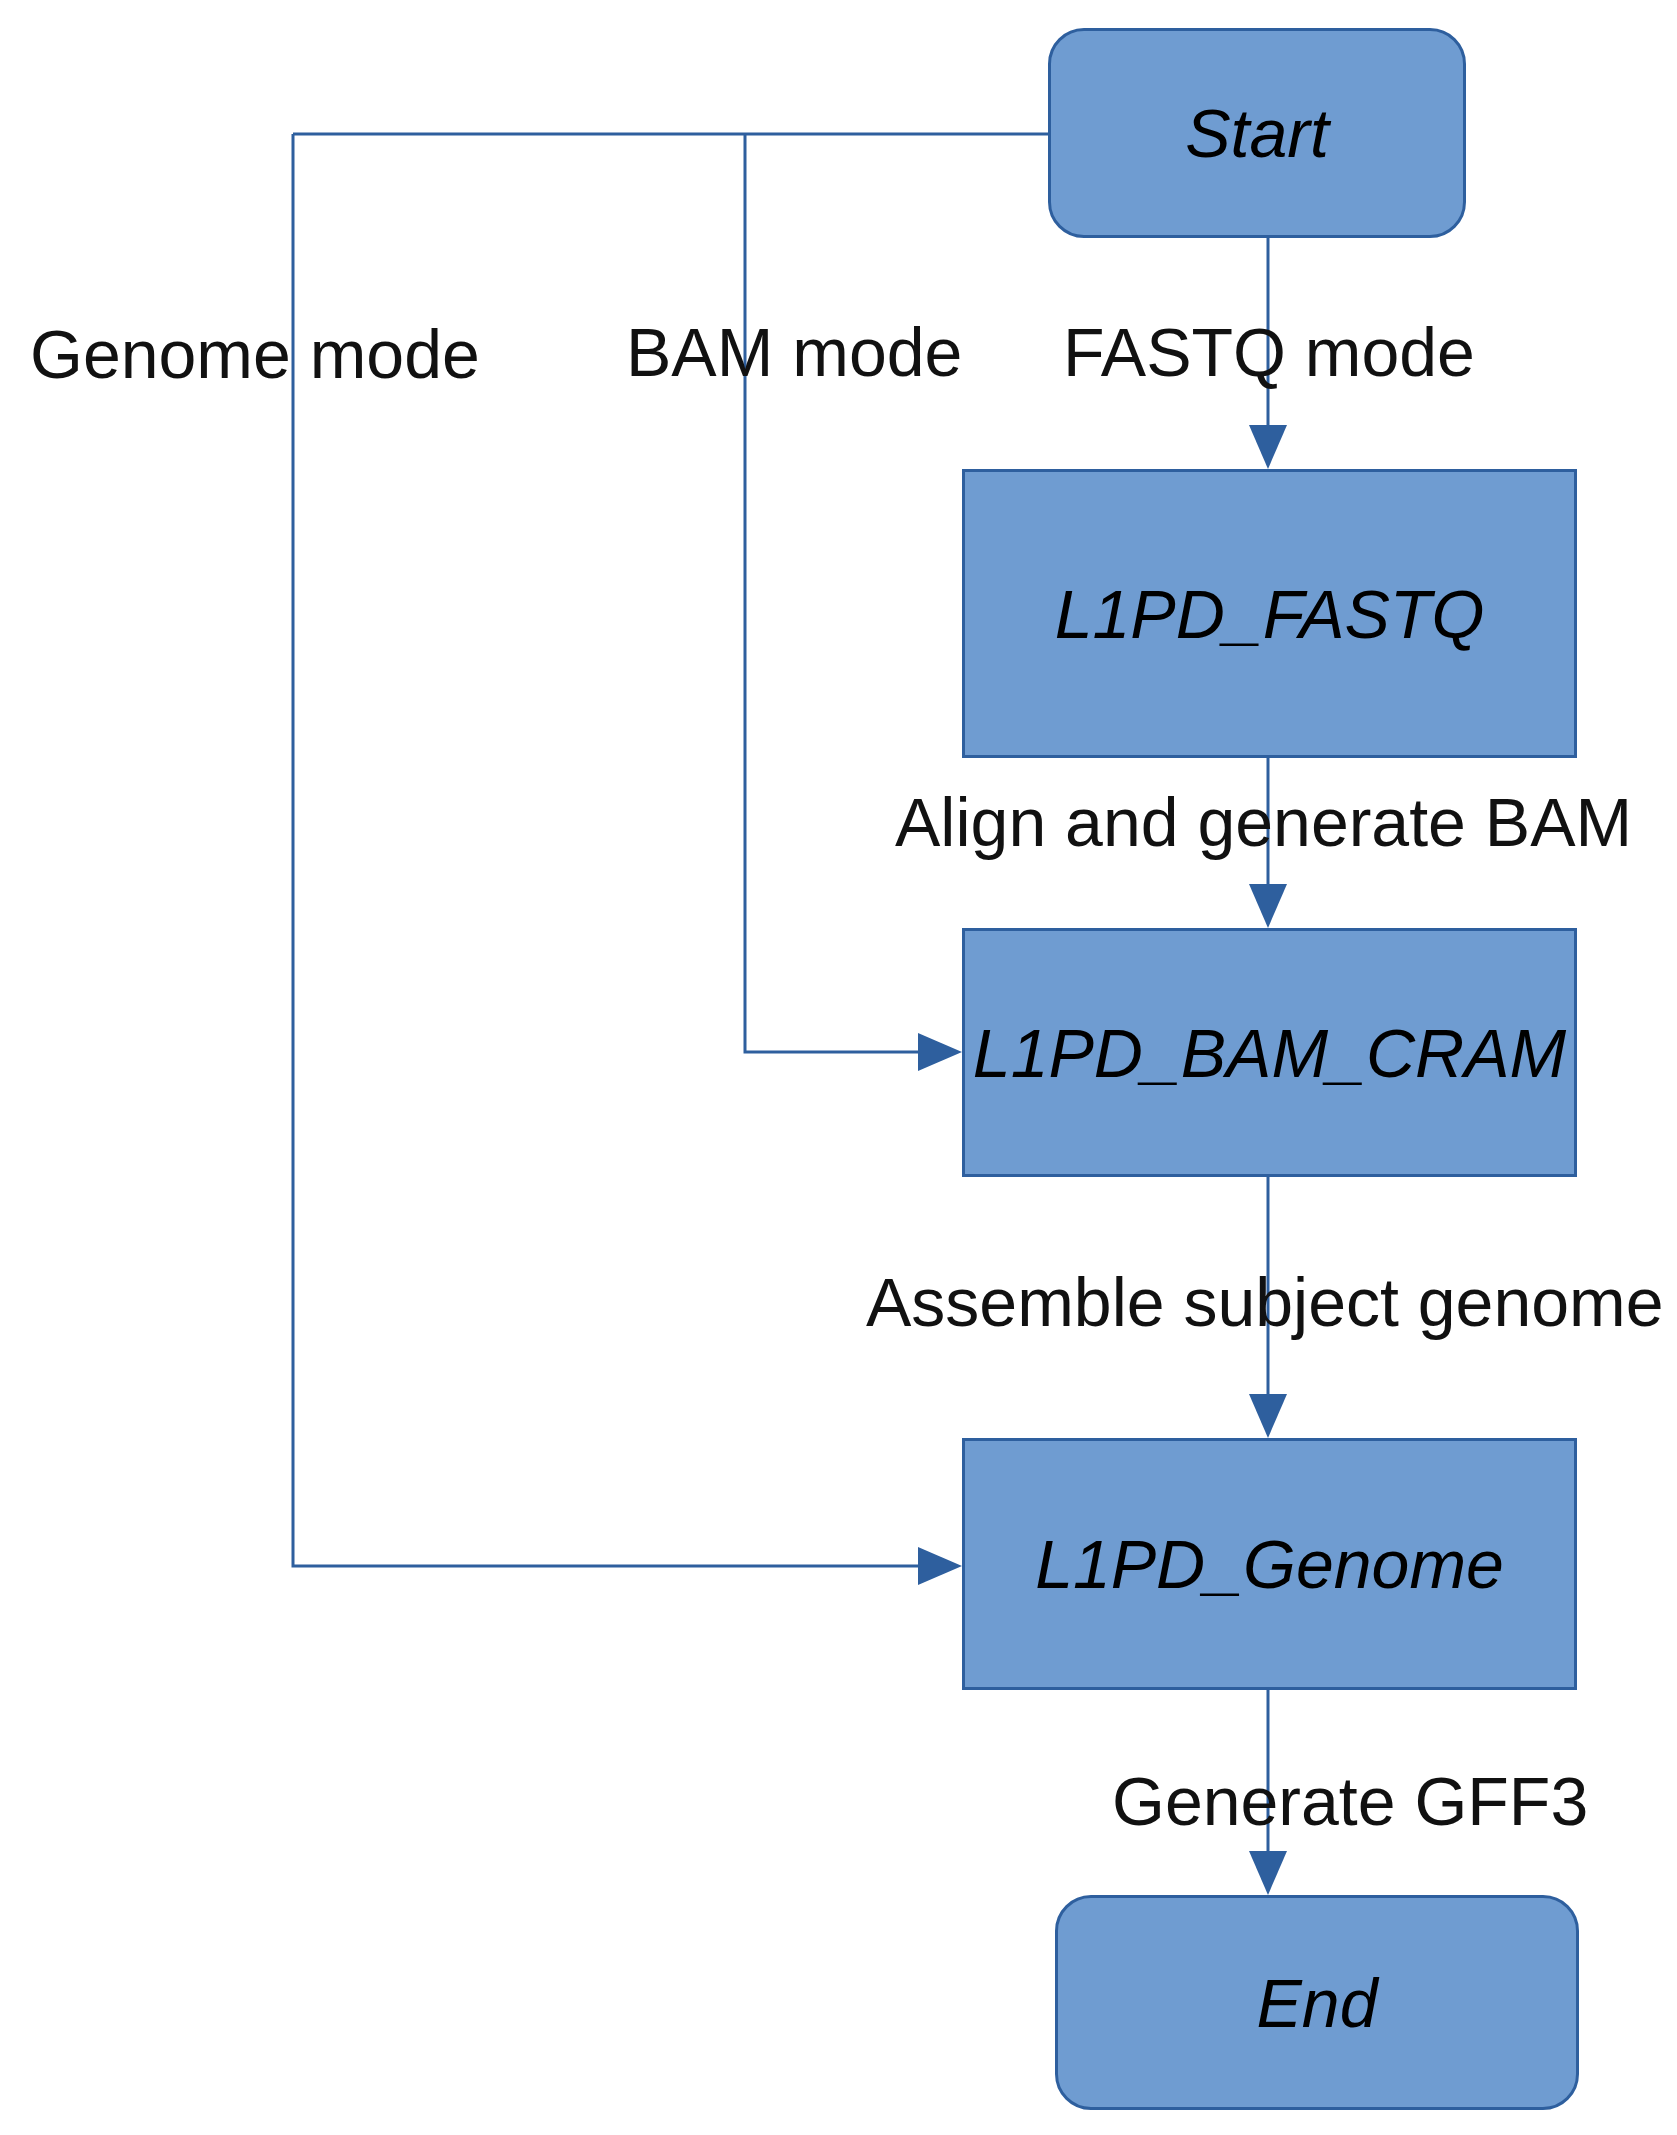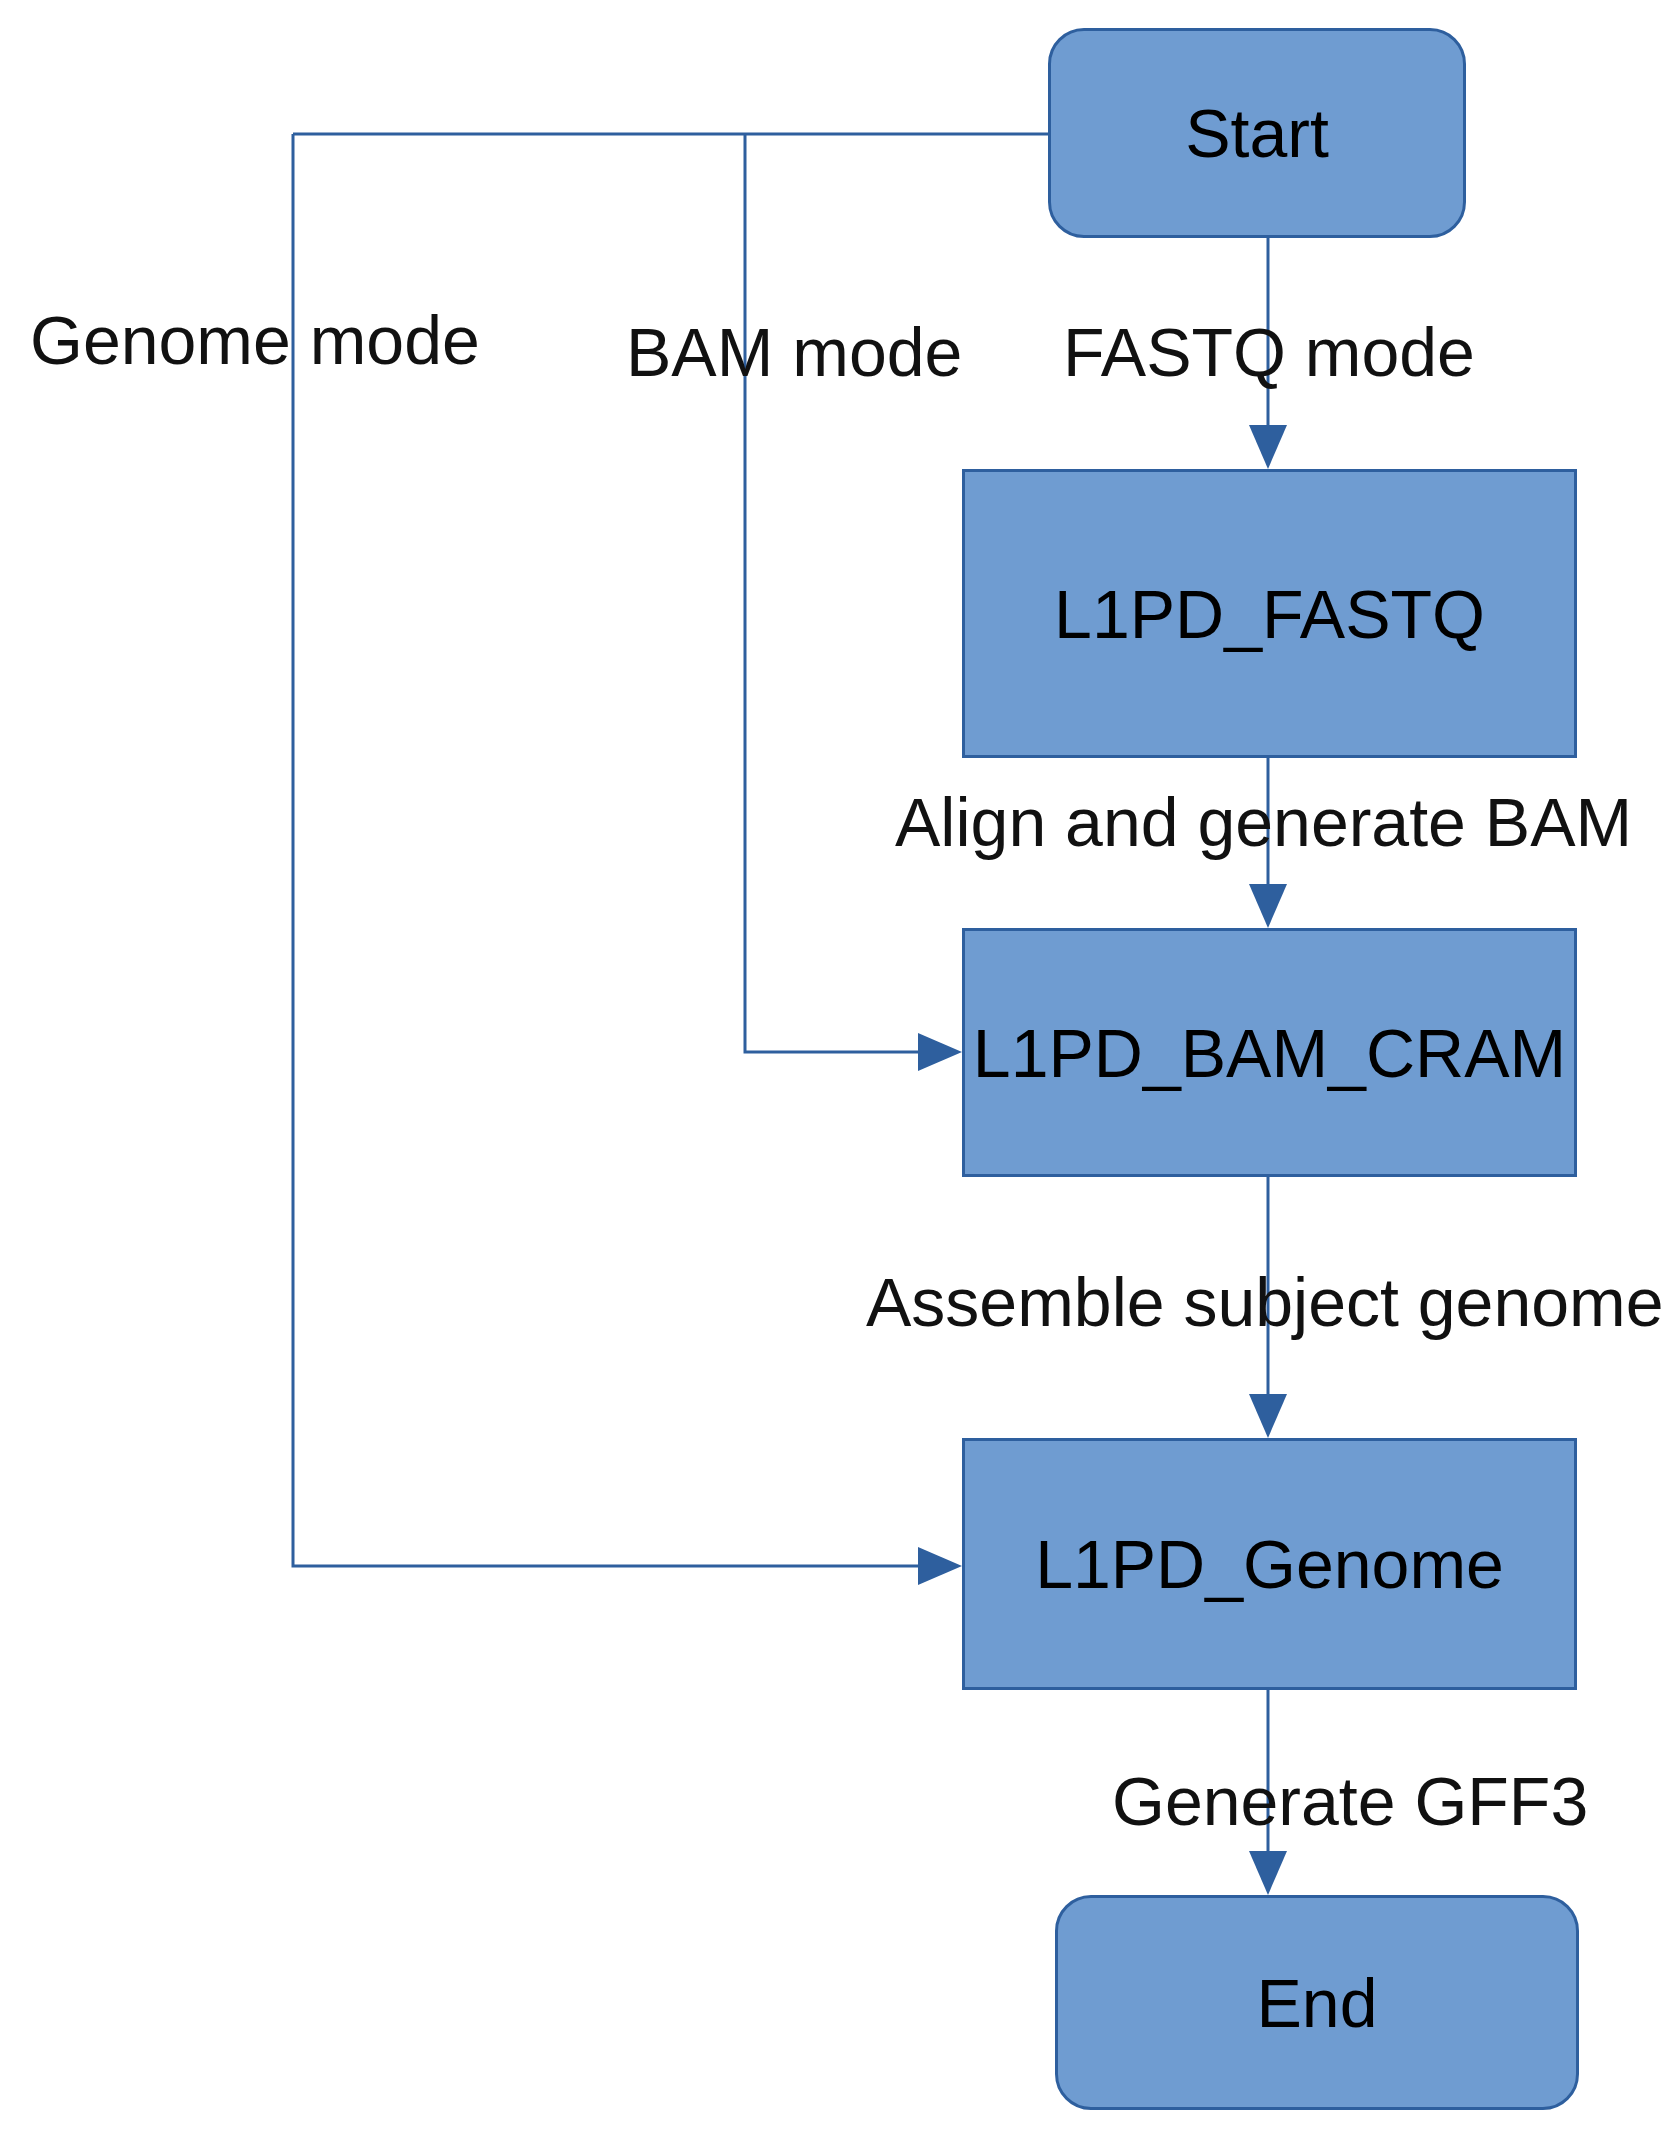--- a/index.html
+++ b/index.html
@@ -32,20 +32,21 @@
     box-sizing: border-box;
   }
   .node.rounded {
     border-radius: 36px;
   }
   .node .label {
     color: #000000;
     font-size: 68px;
     line-height: 1;
     white-space: nowrap;
+    font-style: italic;
   }
   .edge-label {
     position: absolute;
     color: #111111;
     font-size: 68px;
     line-height: 68px;
     white-space: nowrap;
   }
 </style>
 </head>
@@ -93,21 +94,21 @@
   </div>
 
   <div class="node" style="left:962px; top:1438px; width:615px; height:252px;align-items:center;">
     <span class="label">L1PD_Genome</span>
   </div>
 
   <div class="node rounded" style="left:1055px; top:1895px; width:524px; height:215px;">
     <span class="label">End</span>
   </div>
 
-  <div class="edge-label" style="left:30px; top:306px;">Genome mode</div>
+  <div class="edge-label" style="left:30px; top:320px;">Genome mode</div>
 
   <div class="edge-label" style="left:598px; top:318px;margin-left:28px;">BAM mode</div>
 
   <div class="edge-label" style="left:895px; top:788px;">Align and generate BAM</div>
 
   <div class="edge-label" style="left:1063px; top:318px;">FASTQ mode</div>
 
   <div class="edge-label" style="left:866px; top:1268px;">Assemble subject genome</div>
 
   <div class="edge-label" style="left:1088px; top:1767px;margin-left:24px;">Generate GFF3</div>

